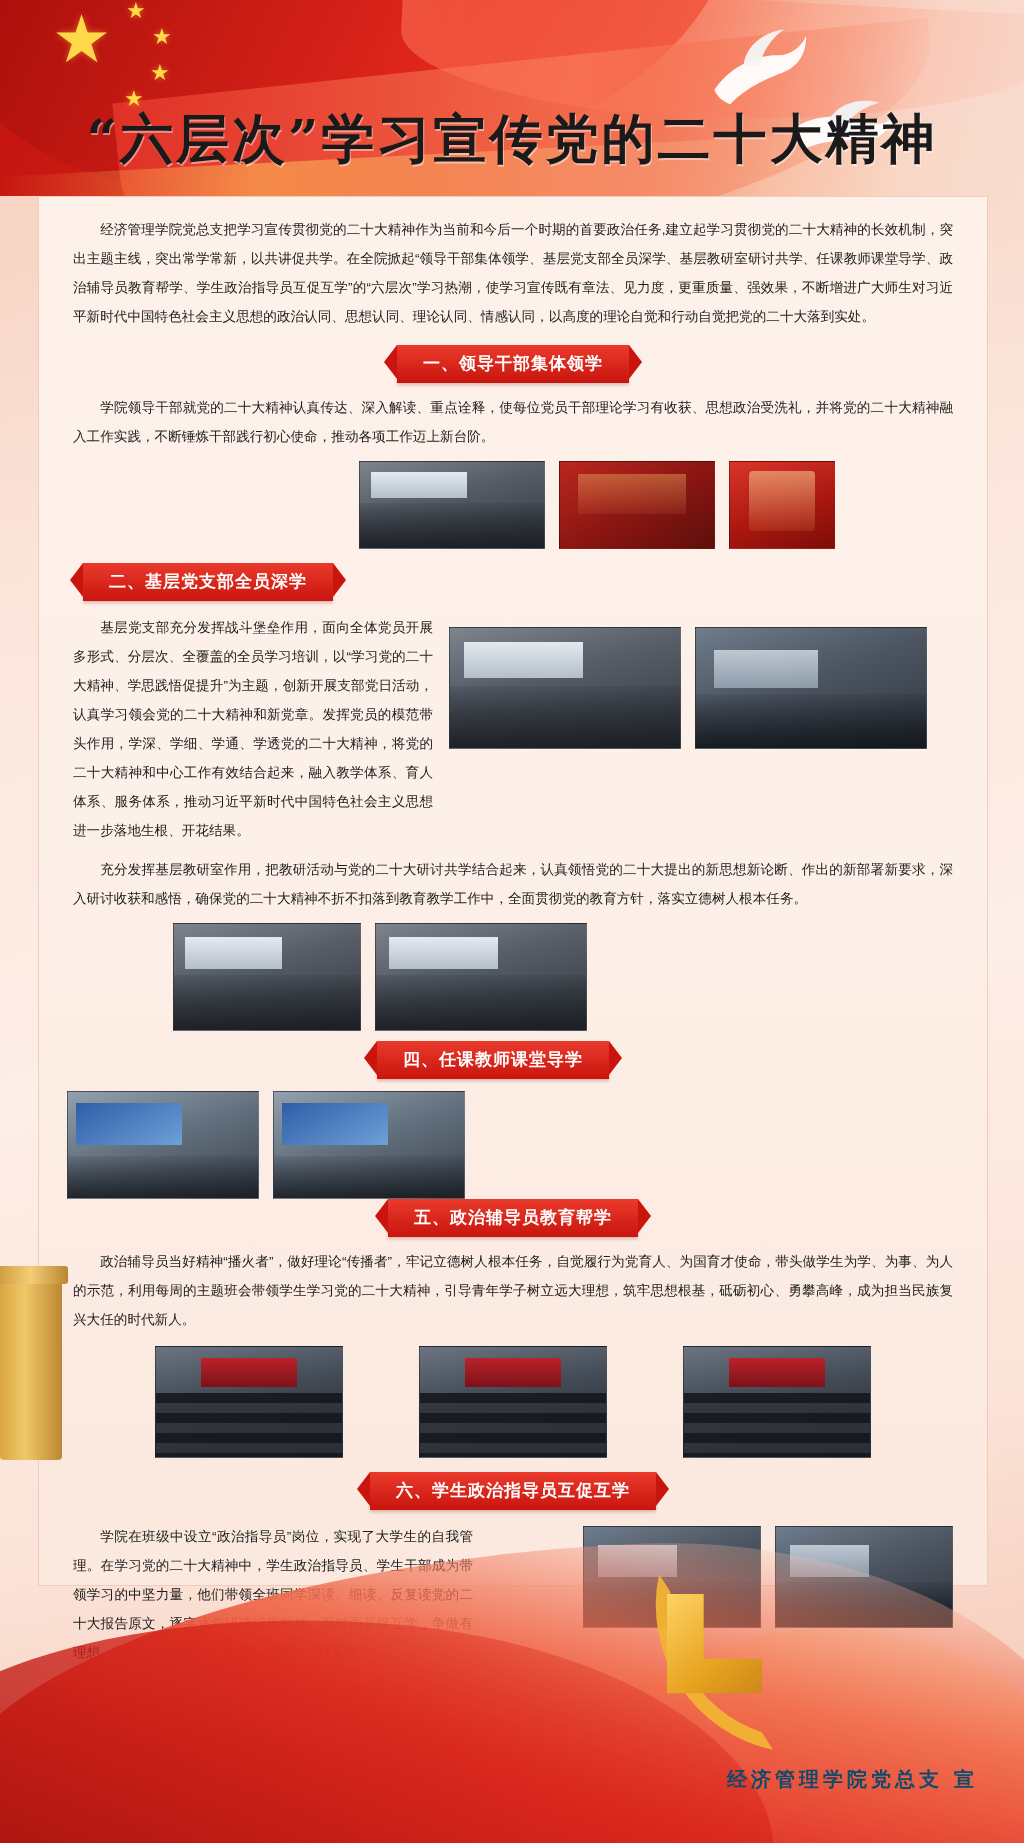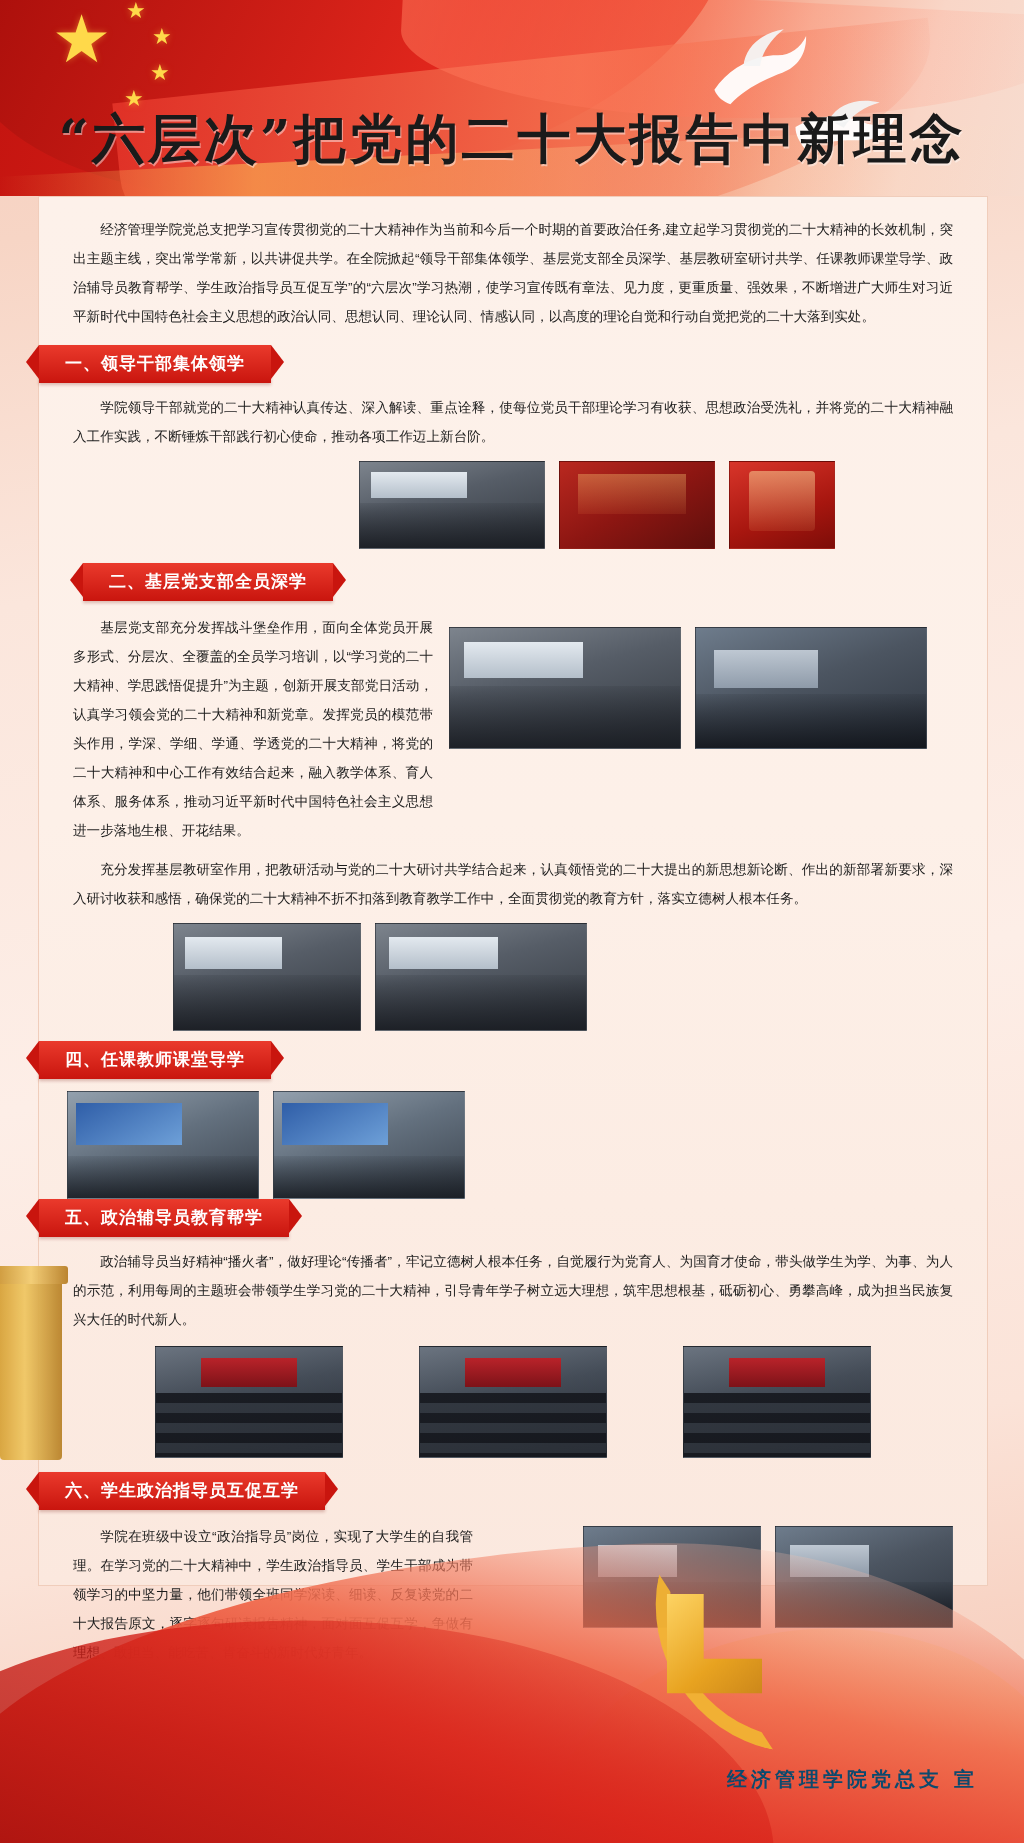--- a/index.html
+++ b/index.html
@@ -65,21 +65,21 @@
     padding:7px 26px 8px 26px;
     font-family:"DejaVu Serif","Liberation Serif",serif;
     box-shadow:0 2px 3px rgba(120,20,10,.25);
   }
   .ribbon:before,.ribbon:after{
     content:"";position:absolute;top:0;width:0;height:0;
     border-top:17px solid transparent;border-bottom:17px solid transparent;
   }
   .ribbon:before{left:-13px;border-right:13px solid #c9150e;}
   .ribbon:after{right:-13px;border-left:13px solid #c9150e;}
-  .ribbon-wrap{}
+  .ribbon-wrap{text-align:center;}
   .ribbon-wrap.left{text-align:left;padding-left:36px;}
   .ribbon-wrap.right{padding-right:40px;}
 
   
   .photo{background:#5d6570;border:1px solid rgba(0,0,0,.18);position:relative;overflow:hidden;}
   .photo.cls{background:linear-gradient(160deg,#6e7c8c 0%,#4c5561 45%,#2f3640 100%);}
   .photo.cls:after{content:"";position:absolute;left:8%;top:18%;width:45%;height:32%;
     background:linear-gradient(180deg,#cfd8e2,#9aa7b6);opacity:.85;}
   .photo.cls:before{content:"";position:absolute;left:0;bottom:0;width:100%;height:45%;
     background:linear-gradient(180deg,rgba(20,24,30,.1),rgba(15,18,24,.85));}
@@ -156,21 +156,21 @@
 
   <svg class="dove dove1" width="120" height="80" viewBox="0 0 120 80">
     <path d="M10 52 C30 34 58 28 80 34 C92 37 104 32 112 22 C108 40 96 50 80 52 C62 54 40 58 22 70 C16 66 11 60 10 52Z" fill="#ffffff" opacity="0.95"></path>
     <path d="M44 36 C50 18 70 8 92 10 C78 16 66 26 60 40Z" fill="#f4f4f4" opacity="0.95"></path>
   </svg>
   <svg class="dove dove2" width="110" height="78" viewBox="0 0 110 78">
     <path d="M6 46 C26 30 52 26 74 32 C86 35 96 30 104 20 C100 38 88 48 72 50 C54 52 34 56 18 66 C12 60 7 54 6 46Z" fill="#ffffff" opacity="0.95"></path>
     <path d="M38 34 C46 16 64 8 86 10 C72 16 60 26 54 40Z" fill="#f2f2f2" opacity="0.95"></path>
   </svg>
 
-  <div class="maintitle">“六层次”把党的二十大报告中新理念</div>
+  <div class="maintitle">“六层次”学习宣传党的二十大精神</div>
 </div>
 
 <div class="card">
 
   <div style="padding:18px 34px 0 34px;">
     <div class="para">经济管理学院党总支把学习宣传贯彻党的二十大精神作为当前和今后一个时期的首要政治任务,建立起学习贯彻党的二十大精神的长效机制，突出主题主线，突出常学常新，以共讲促共学。在全院掀起“领导干部集体领学、基层党支部全员深学、基层教研室研讨共学、任课教师课堂导学、政治辅导员教育帮学、学生政治指导员互促互学”的“六层次”学习热潮，使学习宣传既有章法、见力度，更重质量、强效果，不断增进广大师生对习近平新时代中国特色社会主义思想的政治认同、思想认同、理论认同、情感认同，以高度的理论自觉和行动自觉把党的二十大落到实处。</div>
   </div>
 
   <div style="margin-top:14px;" class="ribbon-wrap">
     <span class="ribbon">一、领导干部集体领学</span>

